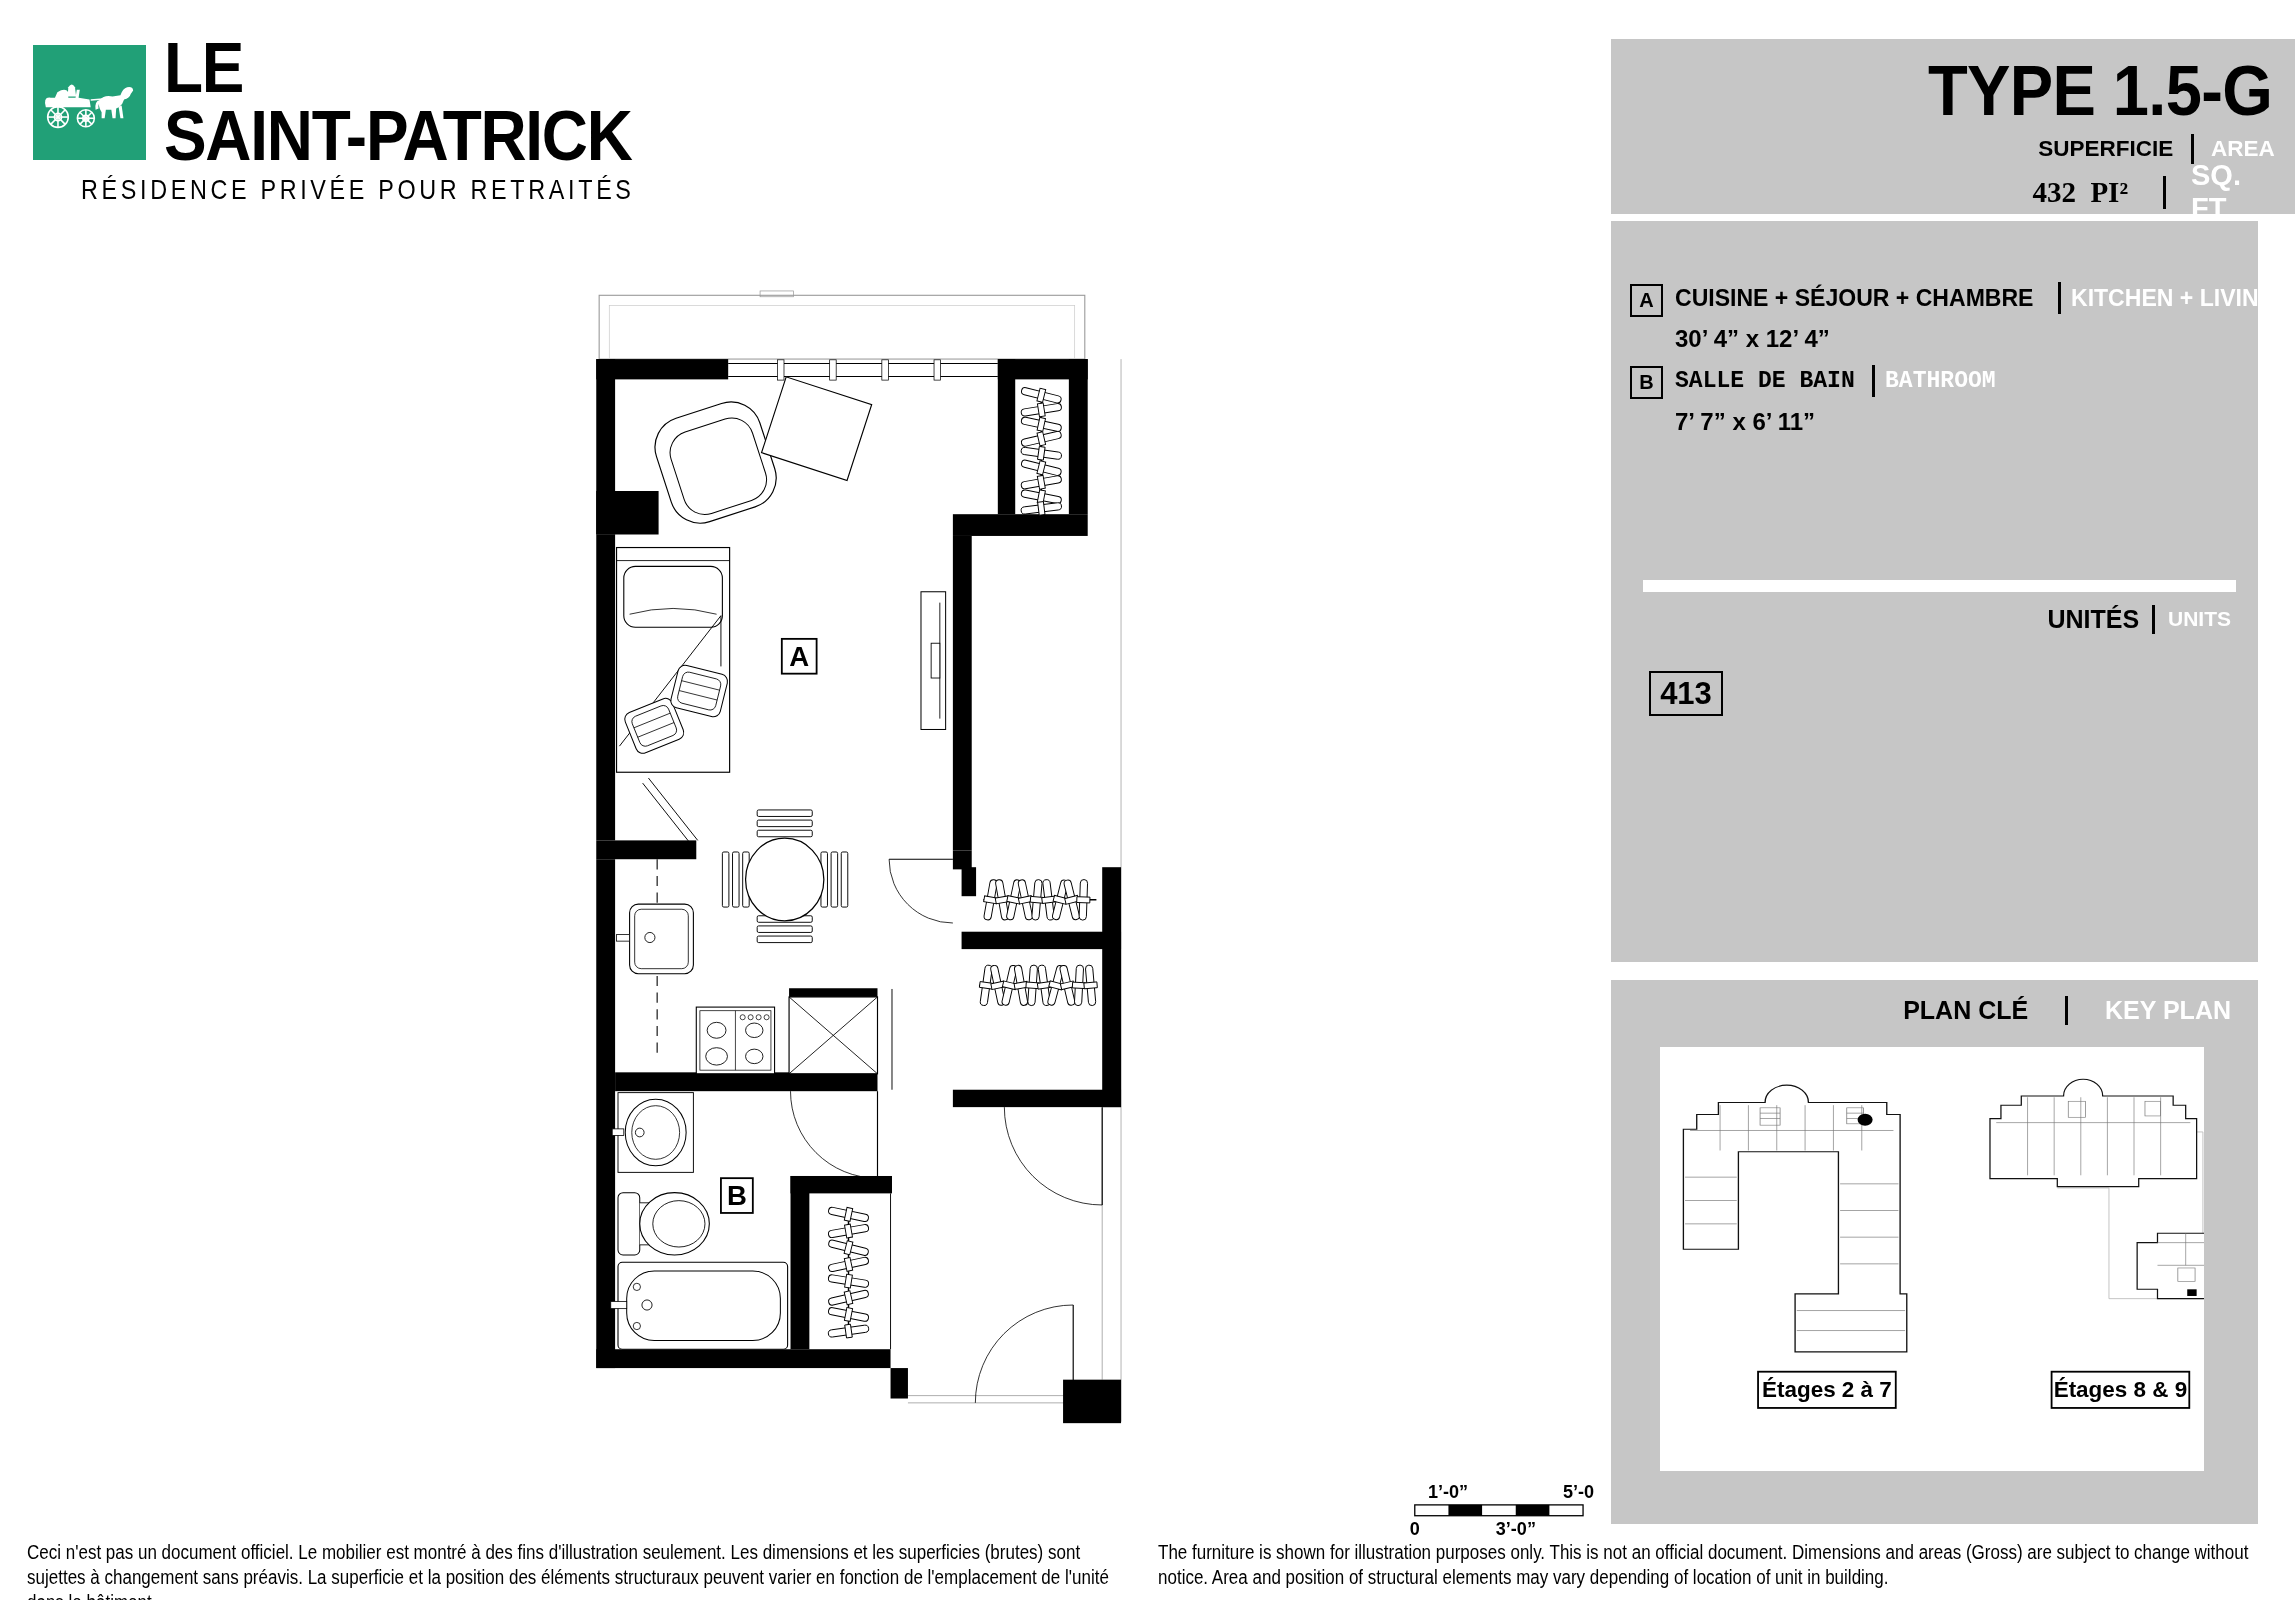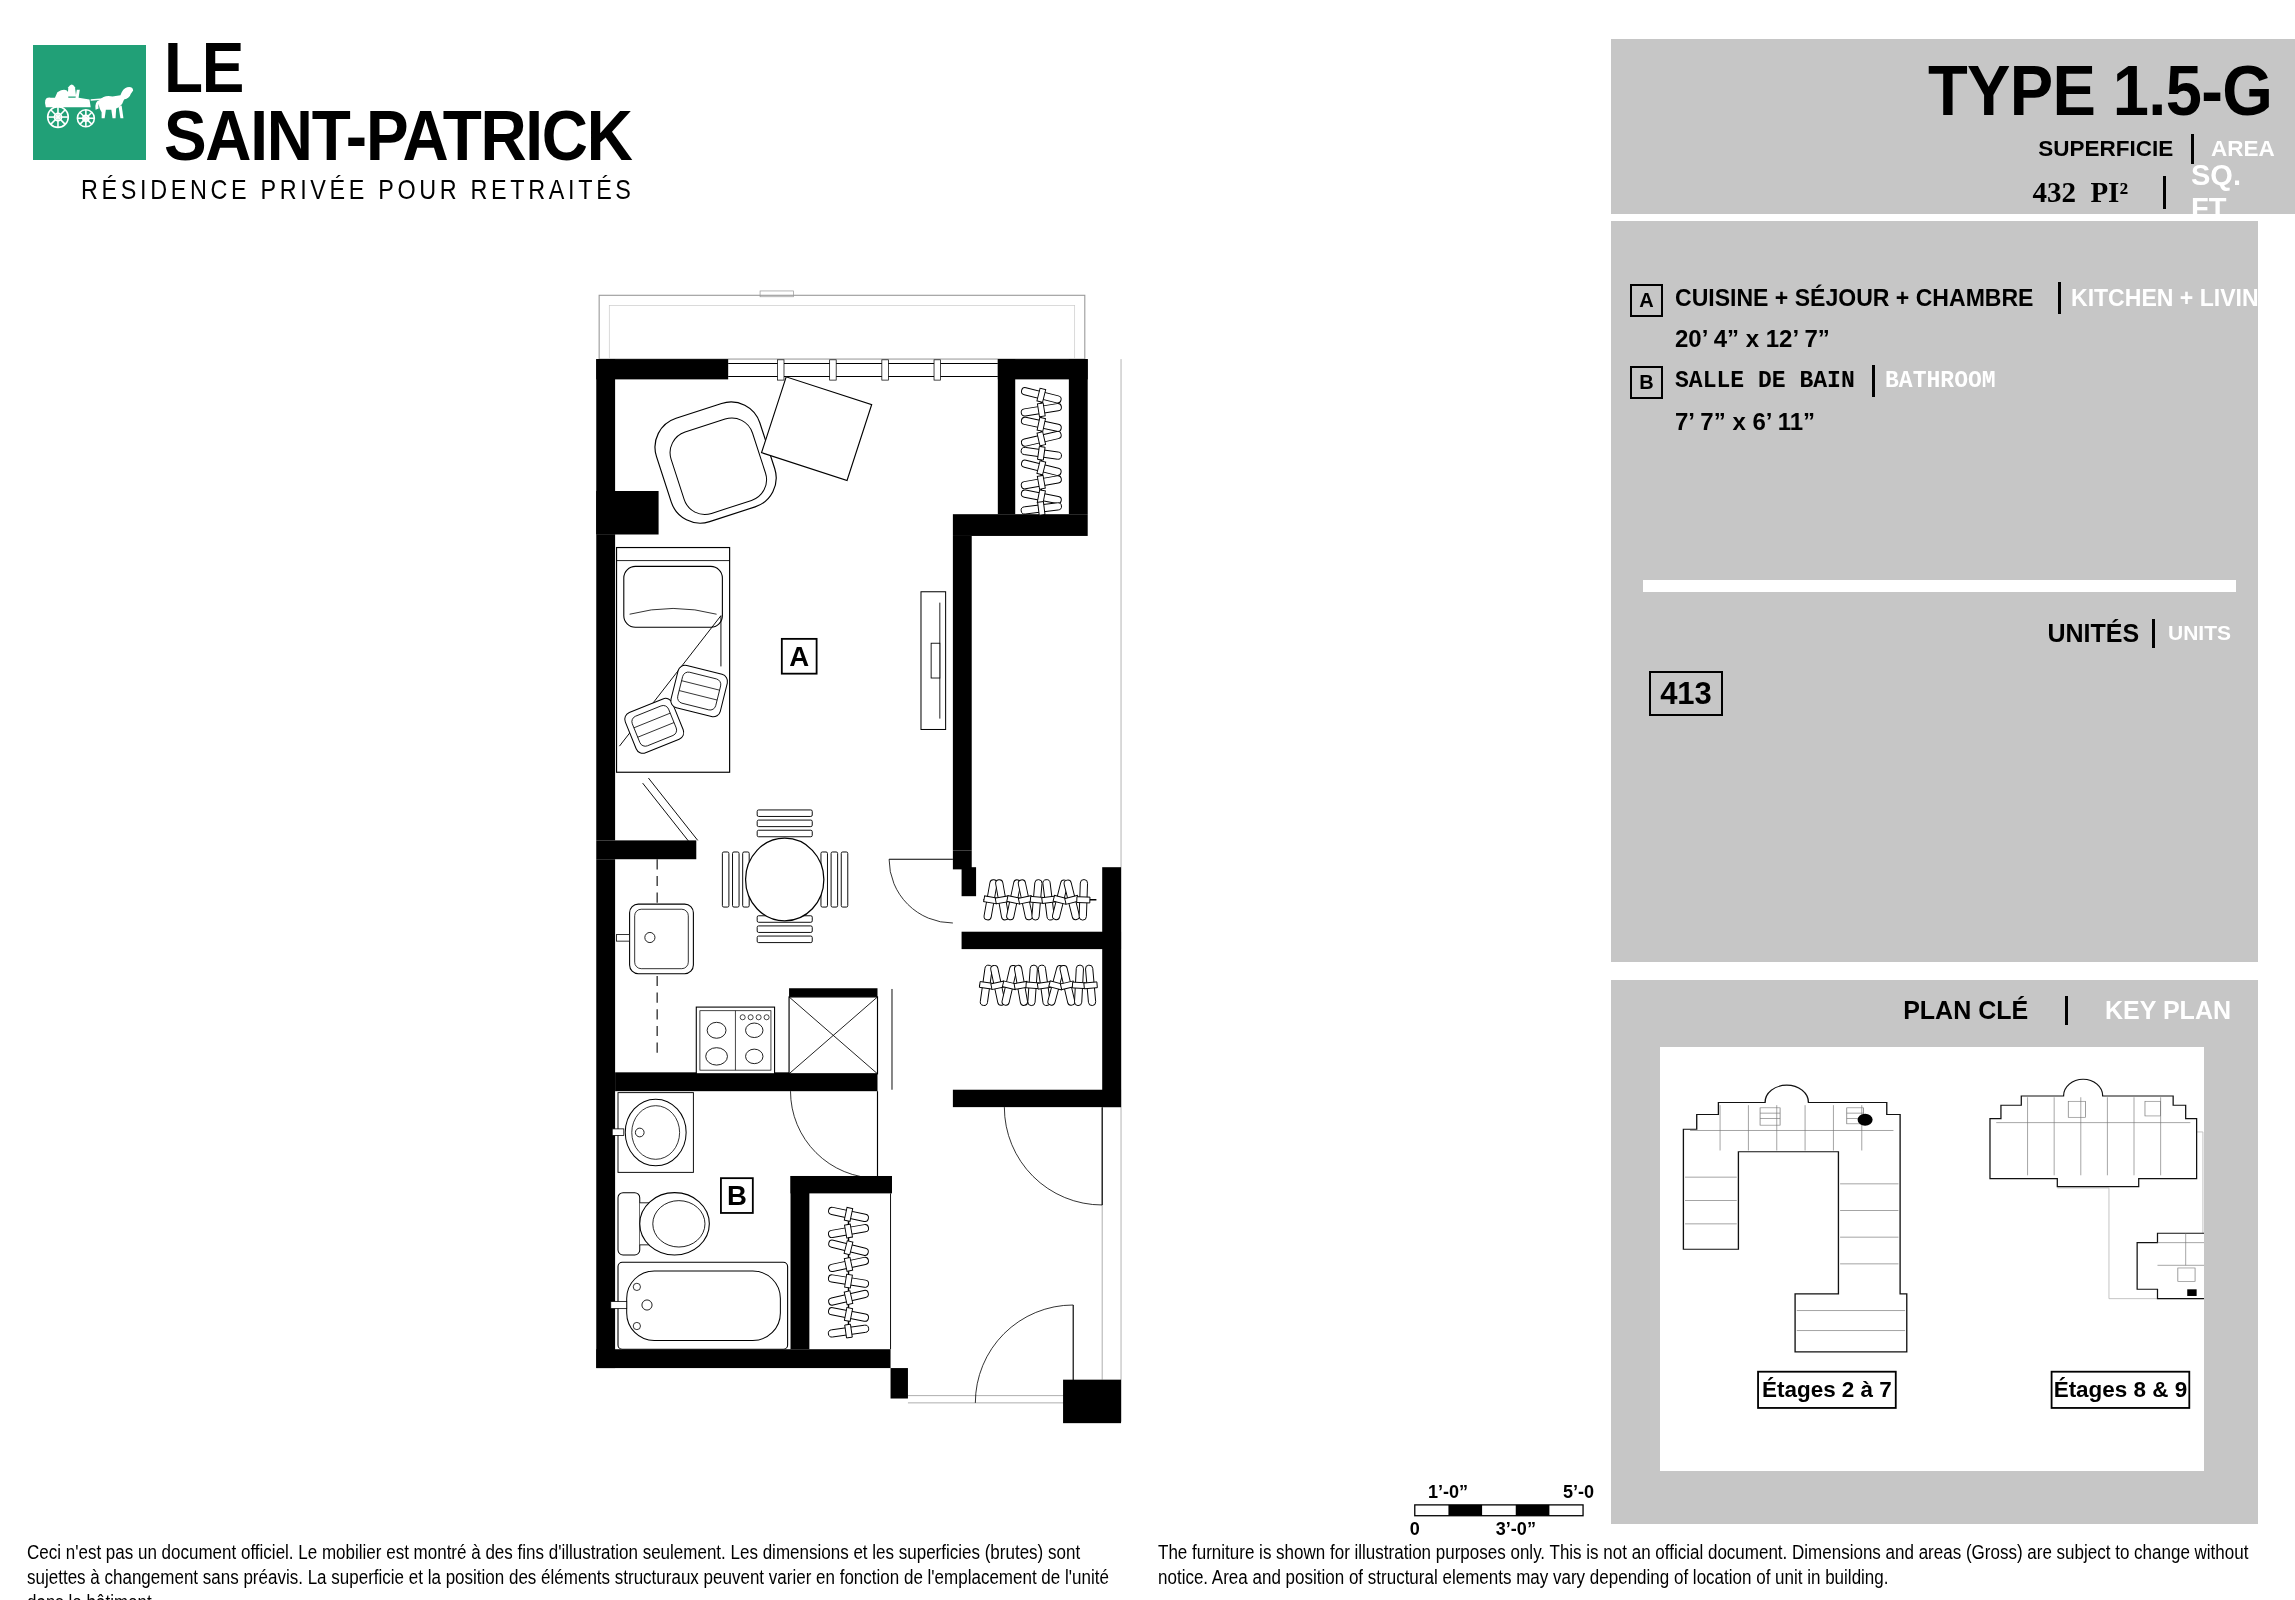--- a/index.html
+++ b/index.html
@@ -295,33 +295,33 @@
 </div>
 
 <div class="panel" style="top:221px;height:741px;">
 
   <div class="abs keybox b" style="left:19px;top:63px;width:29px;height:29px;font-size:20px;">A</div>
   <div class="row abs" style="left:64px;top:59px;height:35px;">
     <span class="b cxl" style="font-size:24px;transform:scaleX(.96);white-space:nowrap;">CUISINE + SÉJOUR + CHAMBRE</span>
     <span class="vbar" style="width:2.9px;height:32px;margin:0 10px;"></span>
     <span class="b white cxl" style="font-size:24px;transform:scaleX(.96);white-space:nowrap;">KITCHEN + LIVING ROOM + BEDROOM</span>
   </div>
-  <div class="abs b" style="left:64px;top:104px;font-size:24px;">20’ 4” x 12’ 7”</div>
+  <div class="abs b" style="left:64px;top:104px;font-size:24px;">30’ 4” x 12’ 4”</div>
 
   <div class="abs keybox b" style="left:19px;top:145px;width:29px;height:29px;font-size:20px;">B</div>
   <div class="row abs" style="left:64px;top:142px;height:35px;font-family:Liberation Mono, monospace;">
     <span class="b cxl" style="font-size:24px;transform:scaleX(.96);white-space:nowrap;">SALLE DE BAIN</span>
     <span class="vbar" style="width:2.9px;height:32px;margin:0 10px;"></span>
     <span class="b white cxl" style="font-size:24px;transform:scaleX(.96);white-space:nowrap;">BATHROOM</span>
   </div>
   <div class="abs b" style="left:64px;top:187px;font-size:24px;">7’ 7” x 6’ 11”</div>
 
   <div class="abs" style="left:32px;top:359px;width:593px;height:12.3px;background:#fff;"></div>
 
-  <div class="rowR abs" style="right:27px;top:396px;height:32px;text-align:right;">
+  <div class="rowR abs" style="right:27px;top:382px;height:32px;text-align:right;">
     <span class="b" style="font-size:25px;">UNITÉS</span>
     <span class="vbar" style="width:2.9px;height:29px;margin:0 13px;"></span>
     <span class="b white" style="font-size:21px;">UNITS</span>
   </div>
 
   <div class="abs keybox b" style="left:38px;top:450px;width:70px;height:41px;font-size:31px;">413</div>
 </div>
 
 <div class="panel" style="top:980px;height:544px;">
   <div class="rowR abs" style="right:27px;top:14.5px;height:32px;gap:24px;">

